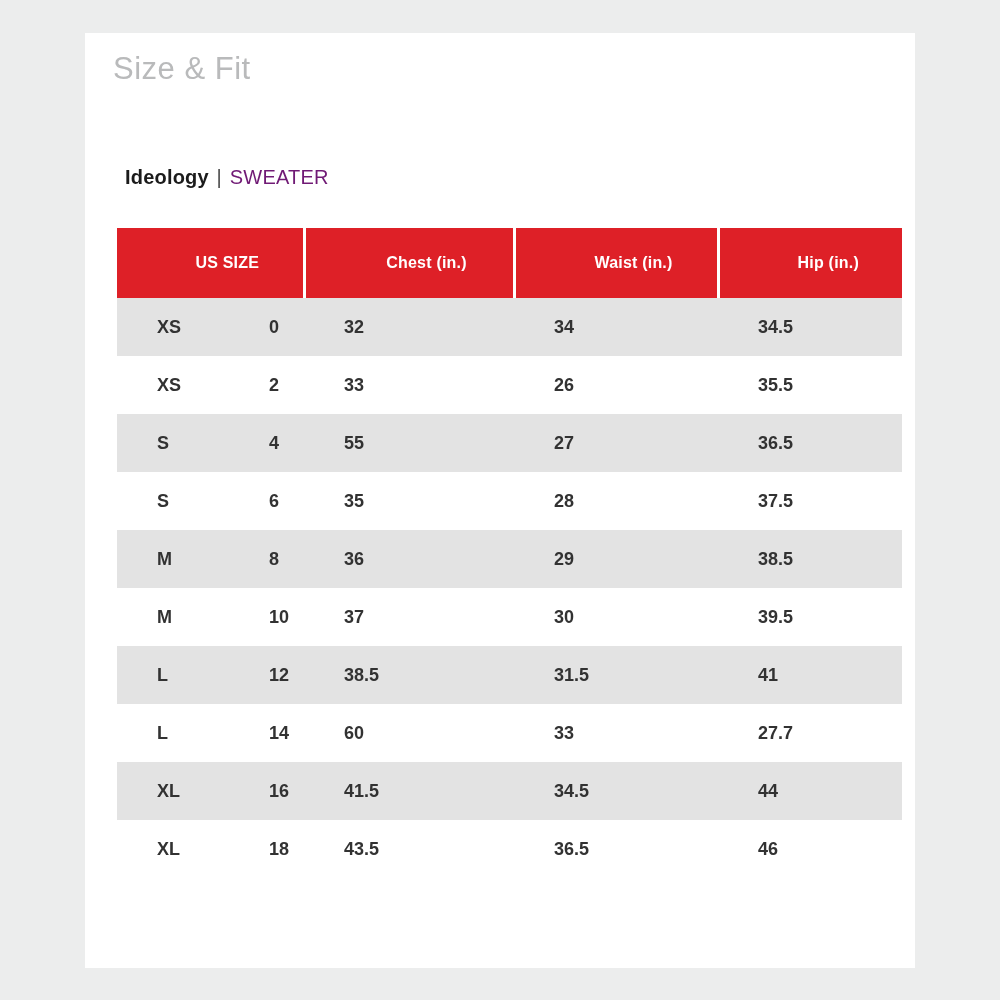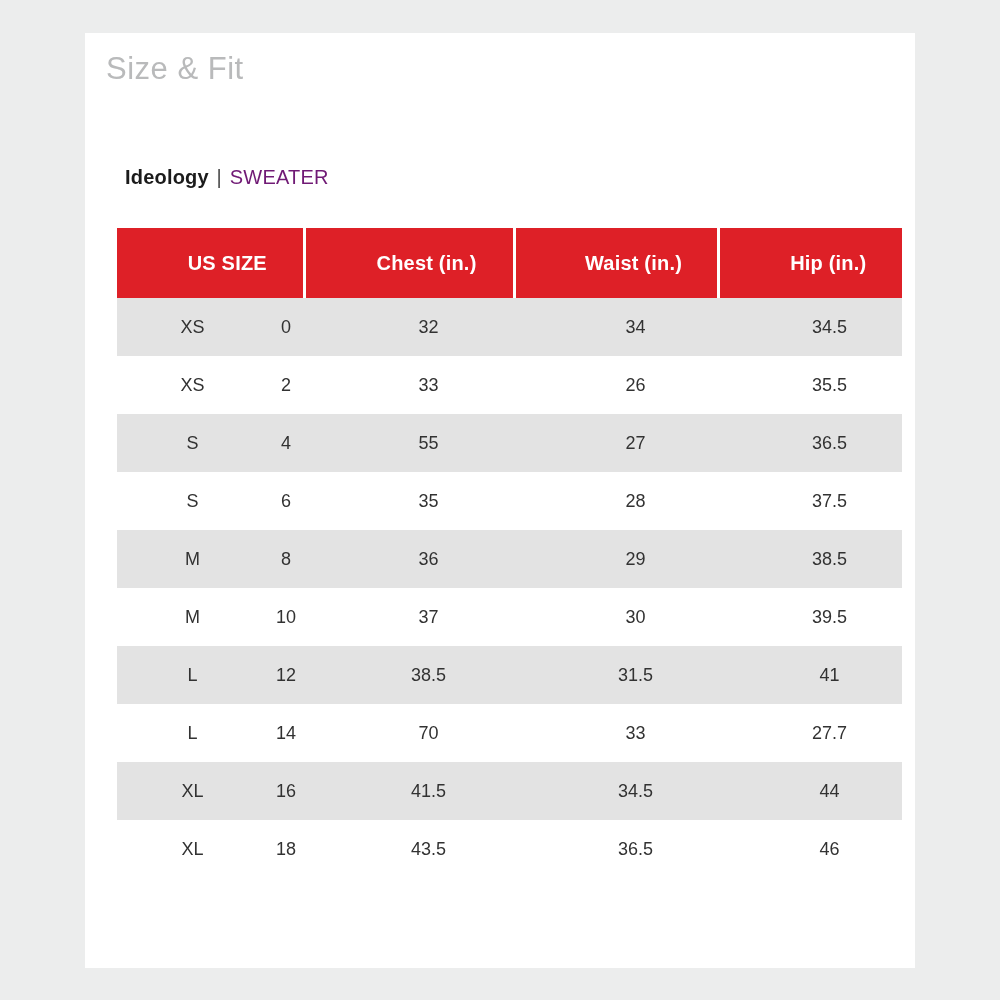--- a/index.html
+++ b/index.html
@@ -16,21 +16,21 @@
   .page {
     position: absolute;
     left: 85px;
     top: 33px;
     width: 830px;
     height: 935px;
     background: #ffffff;
   }
   .panel-title {
     position: absolute;
-    left: 21px;
+    left: 28px;
     top: 18px;
     font-size: 31px;
     color: #b9babb;
     letter-spacing: 0.5px;
     font-weight: 400;
   }
   .brand-line {
     position: absolute;
     left: 32px;
     top: 133px;
@@ -56,40 +56,39 @@
     position: absolute;
     left: 32px;
     top: 195px;
     width: 785px;
     border-collapse: collapse;
     table-layout: fixed;
   }
   table.size-chart thead th {
     background: #de2027;
     color: #ffffff;
-    font-size: 20px;
+    font-size: 16px;
     font-weight: bold;
     height: 68px;
     vertical-align: middle;
     text-align: center;
     border-right: 3px solid #ffffff;
     letter-spacing: 0.2px;
     padding-left: 36px;
   }
   table.size-chart thead th:last-child {
     border-right: none;
     margin-left: 7px;
   }
   table.size-chart tbody td {
     height: 56px;
-    text-align: center;
     vertical-align: middle;
     font-size: 18px;
     color: #323232;
-    font-weight: 400;
+    font-weight: 700;
     padding-left: 40px;
   }
   table.size-chart tbody tr.shade td {
     background: #e3e3e3;
   }
   table.size-chart tbody tr.plain td {
     background: #ffffff;
   }
   .col-a { width: 112px; }
   .col-b { width: 75px; }
@@ -172,21 +171,21 @@
       <tr class="shade">
         <td>L</td>
         <td>12</td>
         <td>38.5</td>
         <td>31.5</td>
         <td>41</td>
       </tr>
       <tr class="plain">
         <td>L</td>
         <td>14</td>
-        <td>70</td>
+        <td>60</td>
         <td>33</td>
         <td>27.7</td>
       </tr>
       <tr class="shade">
         <td>XL</td>
         <td>16</td>
         <td>41.5</td>
         <td>34.5</td>
         <td>44</td>
       </tr>

